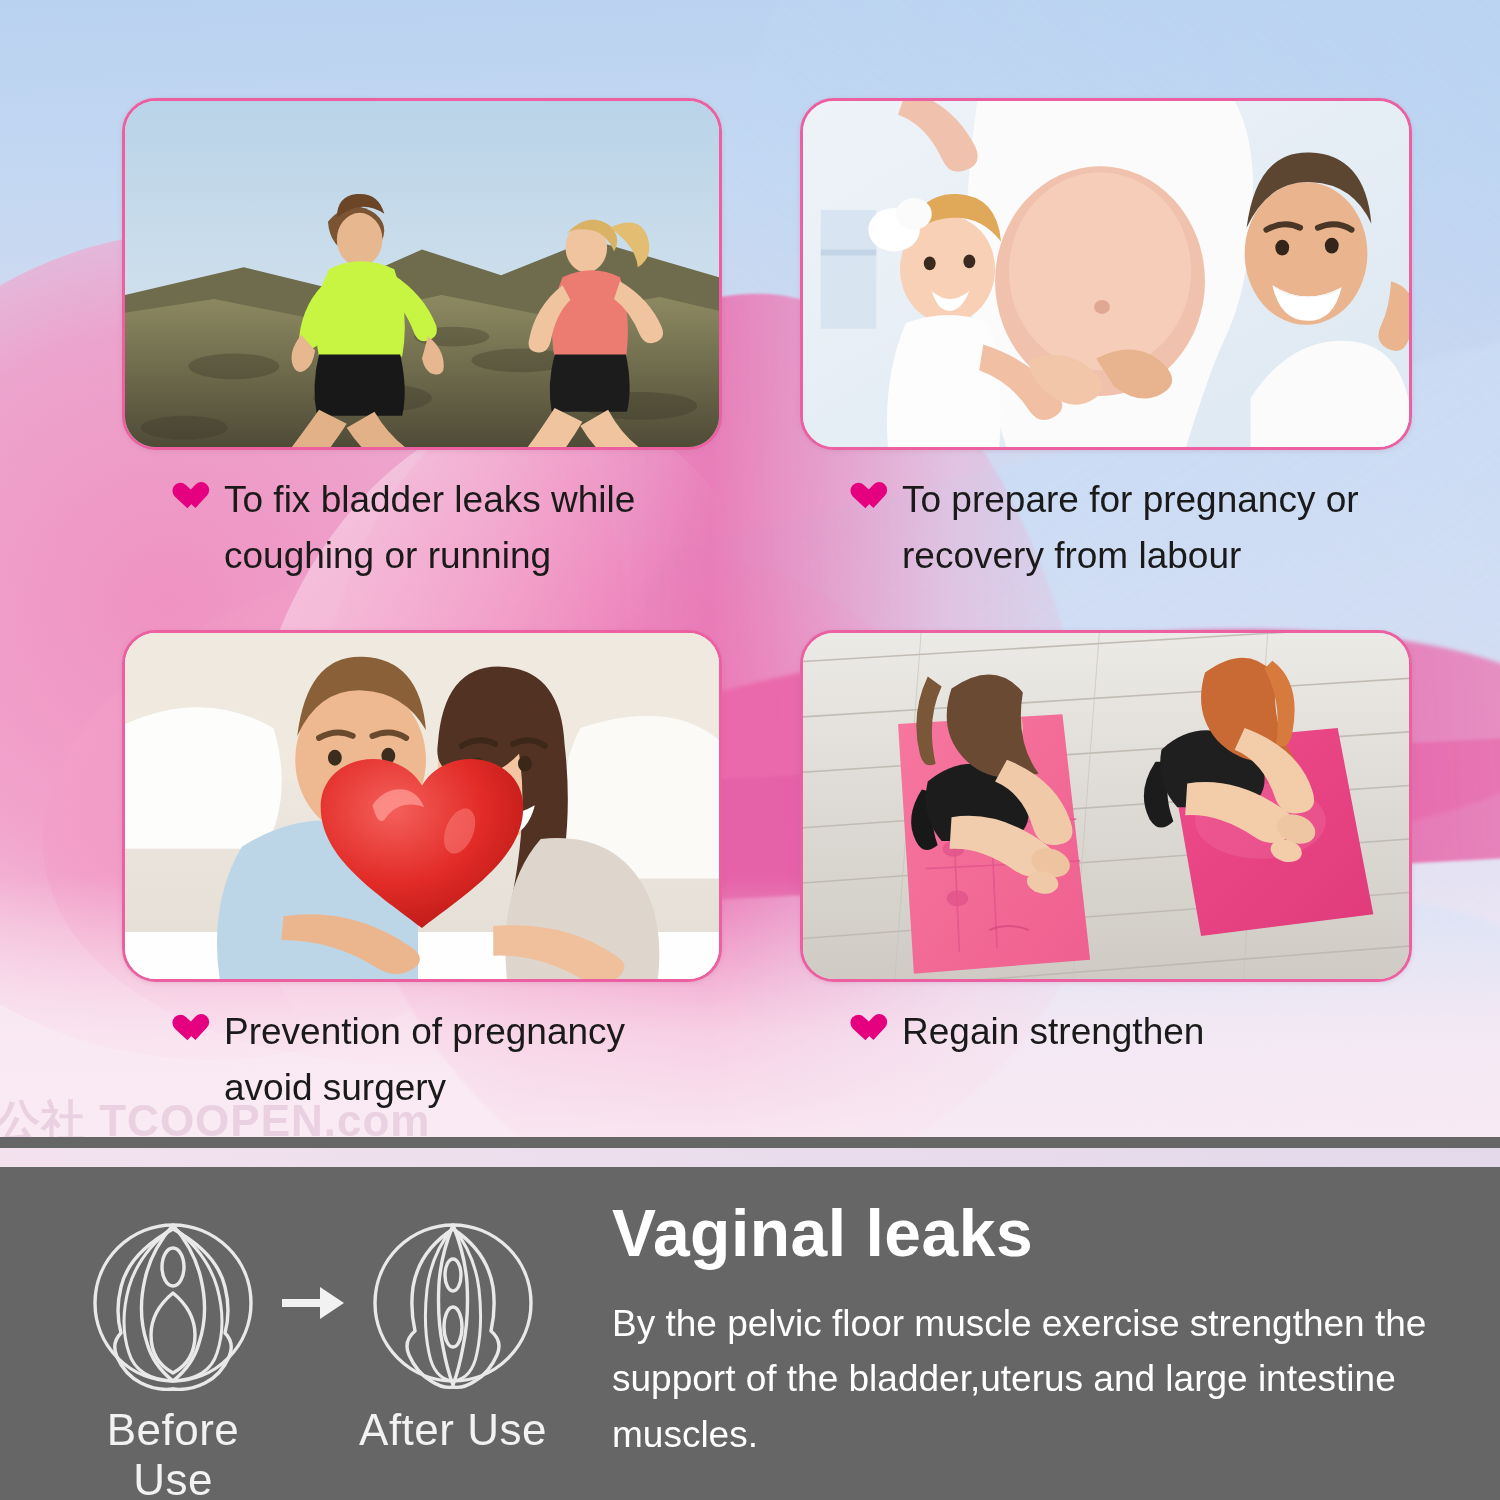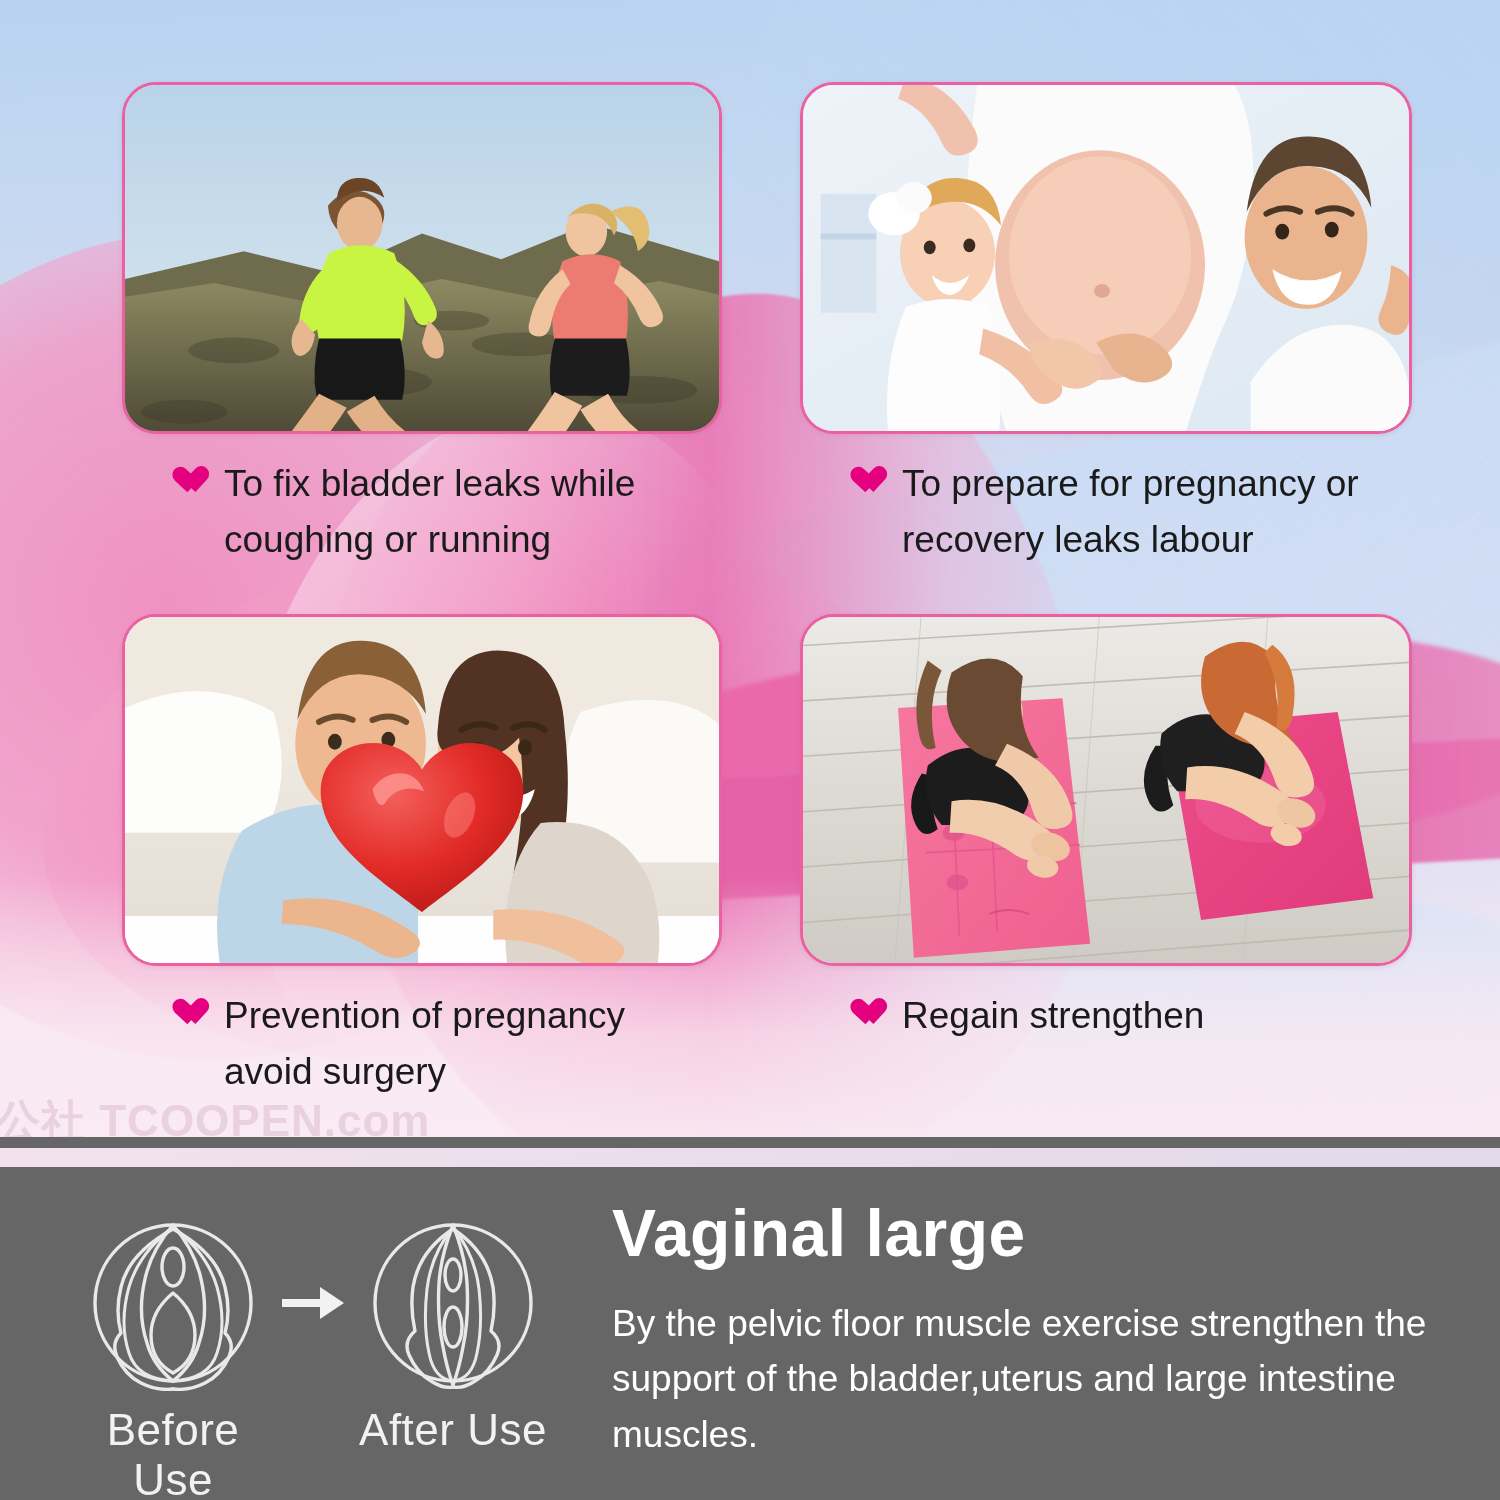--- a/index.html
+++ b/index.html
@@ -85,21 +85,21 @@
   .watermark{
     position:absolute; left:-4px; top:1092px;
     font-size:44px; font-weight:bold; letter-spacing:1px;
     color:rgba(215,175,200,.42);
     white-space:nowrap; user-select:none;
     font-family:"Liberation Sans", sans-serif;
   }
 
   
   .grid{
-    position:absolute; left:0; top:0; width:1264px; height:1137px;
+    position:absolute; left:0; top:16px; width:1264px; height:1137px;
   }
   .cell{ position:absolute; }
   .cell-tl{ left:122px;  top:82px;  width:600px; }
   .cell-tr{ left:800px;  top:82px;  width:612px; }
   .cell-bl{ left:122px;  top:614px; width:600px; }
   .cell-br{ left:800px;  top:614px; width:612px; }
 
   .photo{
     width:100%; height:352px;
     border:3px solid #ec5fa0;
@@ -295,21 +295,21 @@
               <path d="M468 130 q18 -10 34 -2" stroke="#4a3626" stroke-width="6" fill="none" stroke-linecap="round"></path>
               <path d="M520 128 q18 -8 34 2" stroke="#4a3626" stroke-width="6" fill="none" stroke-linecap="round"></path>
               <path d="M474 186 q34 22 70 2 q-8 34 -34 34 q-28 0 -36 -36 Z" fill="#fff"></path>
               <path d="M474 186 q34 22 70 2 q-10 10 -34 10 q-26 0 -36 -12 Z" fill="#f6f6f6"></path>
               <path d="M594 182 q34 10 18 58 q-6 18 -22 10 q-14 -8 -6 -24 q8 -16 10 -44 Z" fill="#eab48e"></path>
             </g>
           </svg>
         </div>
         <div class="caption">
           <span class="heart"></span>
-          <span class="caption-text">To prepare for pregnancy or recovery leaks labour</span>
+          <span class="caption-text">To prepare for pregnancy or recovery from labour</span>
         </div>
       </div>
 
       <div class="cell cell-bl">
         <div class="photo">
           <svg class="photo-inner" viewBox="0 0 600 352" preserveAspectRatio="xMidYMid slice">
             <defs>
               <linearGradient id="bed3" x1="0" y1="0" x2="0" y2="1">
                 <stop offset="0" stop-color="#f4efe8"></stop>
                   <stop offset="1" stop-color="#e3ddd4"></stop>
@@ -482,19 +482,19 @@
             <ellipse cx="89" cy="60" rx="8" ry="16"></ellipse>
             <ellipse cx="89" cy="112" rx="9" ry="20"></ellipse>
           </g>
         </svg>
         <div class="diagram-label">After Use</div>
       </div>
 
     </div>
 
     <div class="copy">
-      <div class="copy-title">Vaginal large</div>
+      <div class="copy-title">Vaginal leaks</div>
       <div class="copy-body">By the pelvic floor muscle exercise strengthen the support of the bladder,uterus and large intestine muscles.</div>
     </div>
 
   </div>
 
 </div>
 
 </body></html>

